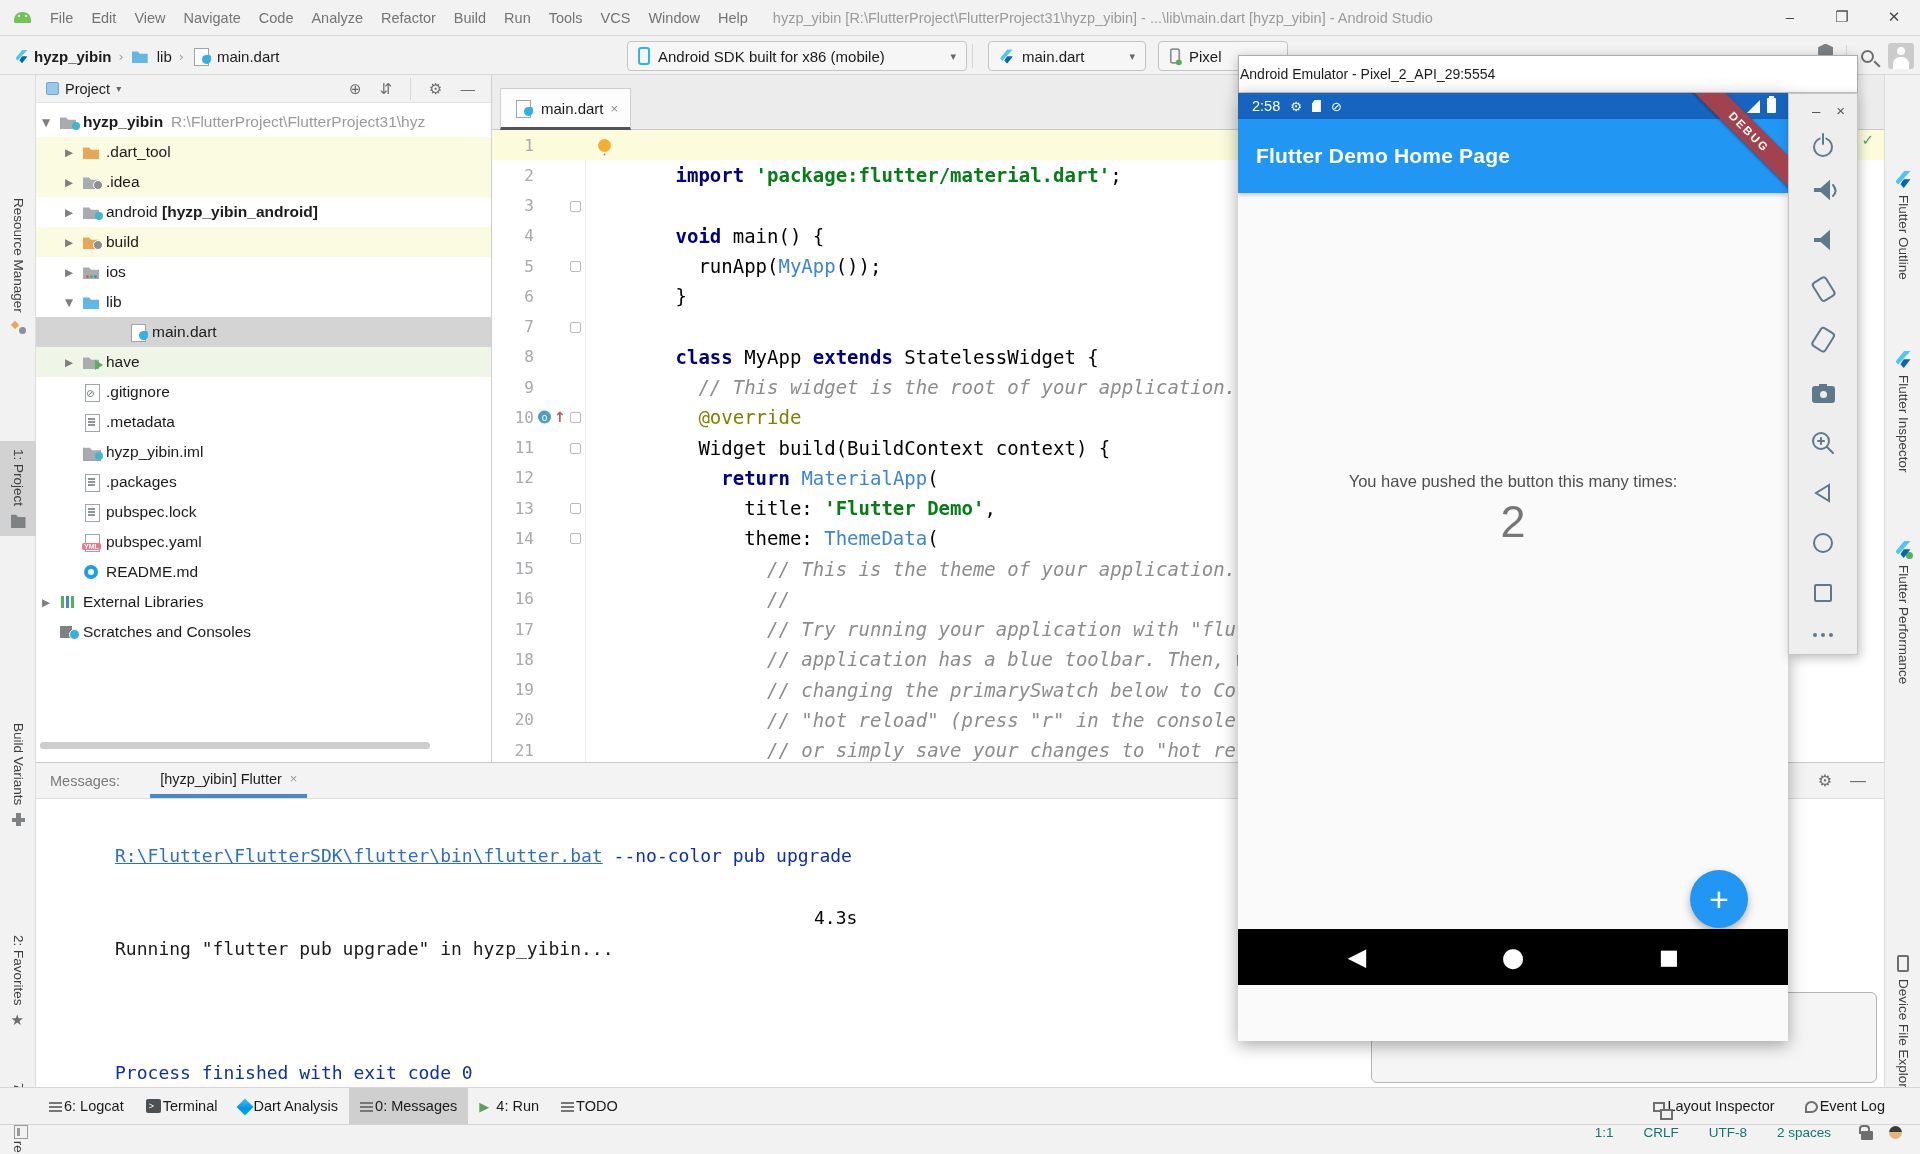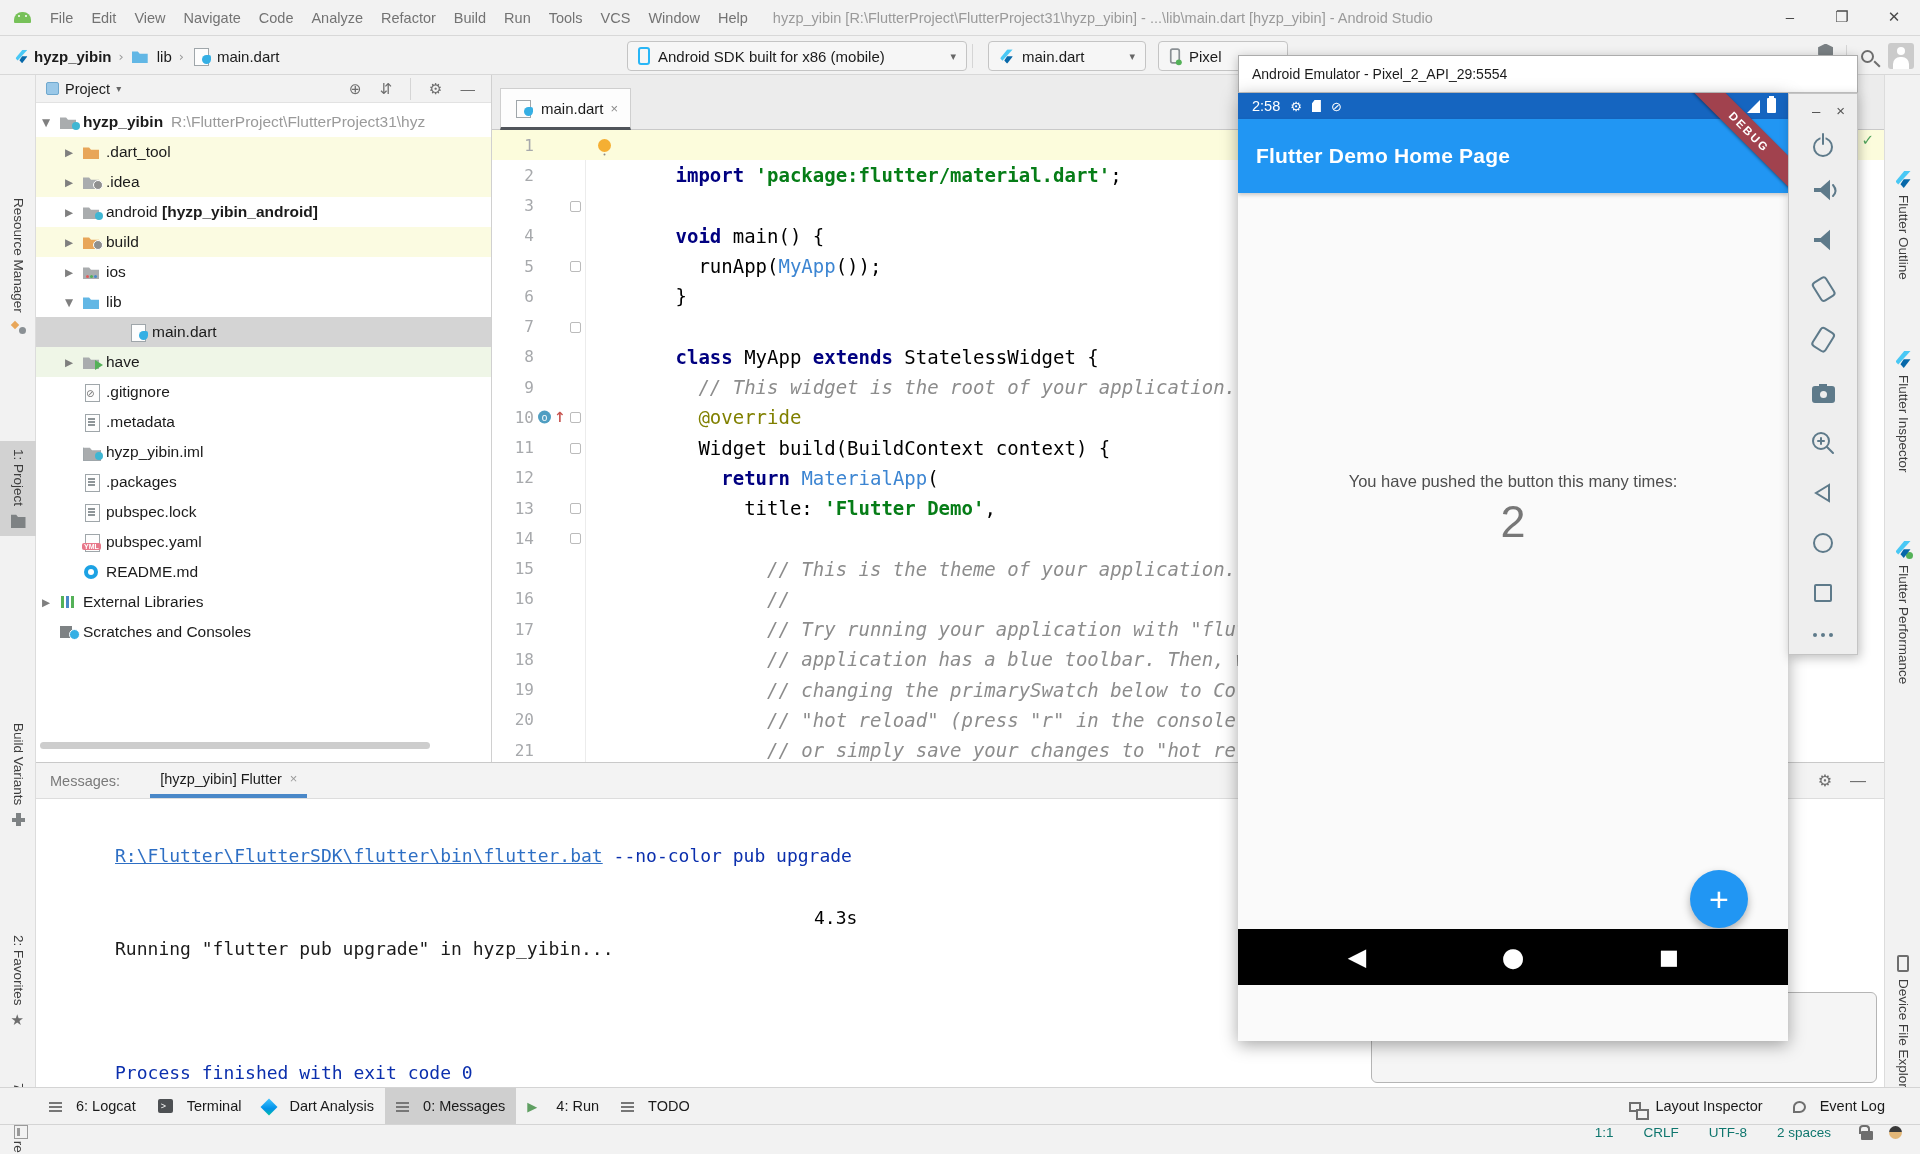--- a/index.html
+++ b/index.html
@@ -163,21 +163,21 @@
   #msg-body{position:relative;padding:10px 0 0 14px}
   .msg-line{position:relative;font:18px/31px "DejaVu Sans Mono",monospace;white-space:pre}
   #msg-link{color:#2E6FC4;text-decoration:underline}
   #msg-args{color:#0B2FAD}
   #msg-line3{color:#0B2FAD}
   #msg-duration{position:absolute;left:764px;top:0;color:#000}
 
   
   #bottombar{position:absolute;left:0;top:1087px;width:1920px;height:37px;background:#F2F2F2;
     border-top:1px solid #D4D4D4;display:flex;align-items:center;padding-left:38px}
-  .tbtn{display:flex;align-items:center;gap:14px;font-size:14.5px;padding:0 11px;height:100%}
+  .tbtn{display:flex;align-items:center;gap:2px;font-size:14.5px;padding:0 11px;height:100%}
   .tbtn[data-active="1"]{background:#CFCFCF}
   #bottom-right{margin-left:auto;display:flex;align-items:center;gap:8px;padding-right:24px}
   .bi{width:15px;height:13px;position:relative;flex:none}
   .bi-lines{height:10px;background:repeating-linear-gradient(#777 0 2px,transparent 2px 4px);width:13px;margin-top:2px}
   .bi-terminal{width:15px;height:14px;background:#4D5053;border-radius:2px;color:#fff;font-size:9px;line-height:14px;padding-left:3px}
   .bi-dart{width:12px;height:12px;margin-top:1px;background:linear-gradient(135deg,#40C4FF,#0091EA 60%,#00BFA5);transform:rotate(45deg)}
   .bi-run{color:#5F9F62;font-size:13px;line-height:13px;font-family:"DejaVu Sans",sans-serif}
   .bi-li{width:12px;height:10px;border:2px solid #6F6F6F;margin-top:2px}
   .bi-li::after{content:"";position:absolute;left:5px;top:5px;width:9px;height:7px;background:#F2F2F2;border:2px solid #6F6F6F}
   .bi-balloon{width:13px;height:12px;border:2px solid #6F6F6F;border-radius:50% 50% 50% 0;margin-top:1px}
@@ -192,21 +192,21 @@
     border-bottom:none;border-radius:4px 4px 0 0}
   .i-hector{width:13px;height:13px;border-radius:50%;background:linear-gradient(#3a3a3a 45%,#E3B778 45%)}
 
   
   #popup{position:absolute;left:1371px;top:992px;width:506px;height:91px;background:#F5F5F5;
     border:1px solid #B5B5B5;border-radius:6px;z-index:40}
 
   
   #emulator{position:absolute;left:1238px;top:55px;width:620px;height:1008px;z-index:50}
   #em-title{position:absolute;left:0;top:0;width:620px;height:38px;background:#fff;border:1px solid #ACACAC;
-    border-bottom:1px solid #C8C8C8;display:flex;align-items:center;padding-left:13px;font-size:14px;
+    border-bottom:1px solid #C8C8C8;display:flex;align-items:center;padding-left:1px;font-size:14px;
     box-shadow:0 2px 10px rgba(0,0,0,.25)}
   #em-phone{position:absolute;left:0;top:38px;width:550px;height:948px;background:#FAFAFA;overflow:hidden;
     box-shadow:0 4px 16px rgba(0,0,0,.35)}
   #p-status{position:absolute;left:0;top:0;width:100%;height:26px;background:#1565C0;display:flex;
     align-items:center;color:#fff;font-size:14.5px;padding-left:14px;gap:10px}
   #p-status .glyph{font-size:13px}
   .i-sd{width:9px;height:12px;background:#fff;clip-path:polygon(30% 0,100% 0,100% 100%,0 100%,0 30%)}
   #p-staticons{position:absolute;right:12px;top:5px;display:flex;gap:7px;align-items:flex-end;z-index:1}
   .i-signal{width:0;height:0;border-left:13px solid transparent;border-bottom:13px solid #fff}
   .i-batt{width:9px;height:15px;background:#fff;border-radius:1px;position:relative}
@@ -598,20 +598,23 @@
       <div class="cline">
         <span class="lnum">12</span>
         <span class="fold"></span>
         <span class="ctext">
           
         <span data-c="p">      title: </span><span data-c="s">'Flutter Demo'</span><span data-c="p">,</span></span>
       </div>
       <div class="cline" data-f="1">
         <span class="lnum">13</span>
         <span class="fold"></span>
+        <span class="ctext">
+          
+        <span data-c="p">      theme: </span><span data-c="t">ThemeData</span><span data-c="p">(</span></span>
       </div>
       <div class="cline" data-f="1">
         <span class="lnum">14</span>
         <span class="fold"></span>
         <span class="ctext">
           
         <span data-c="c">        // This is the theme of your application.</span></span>
       </div>
       <div class="cline">
         <span class="lnum">15</span>

